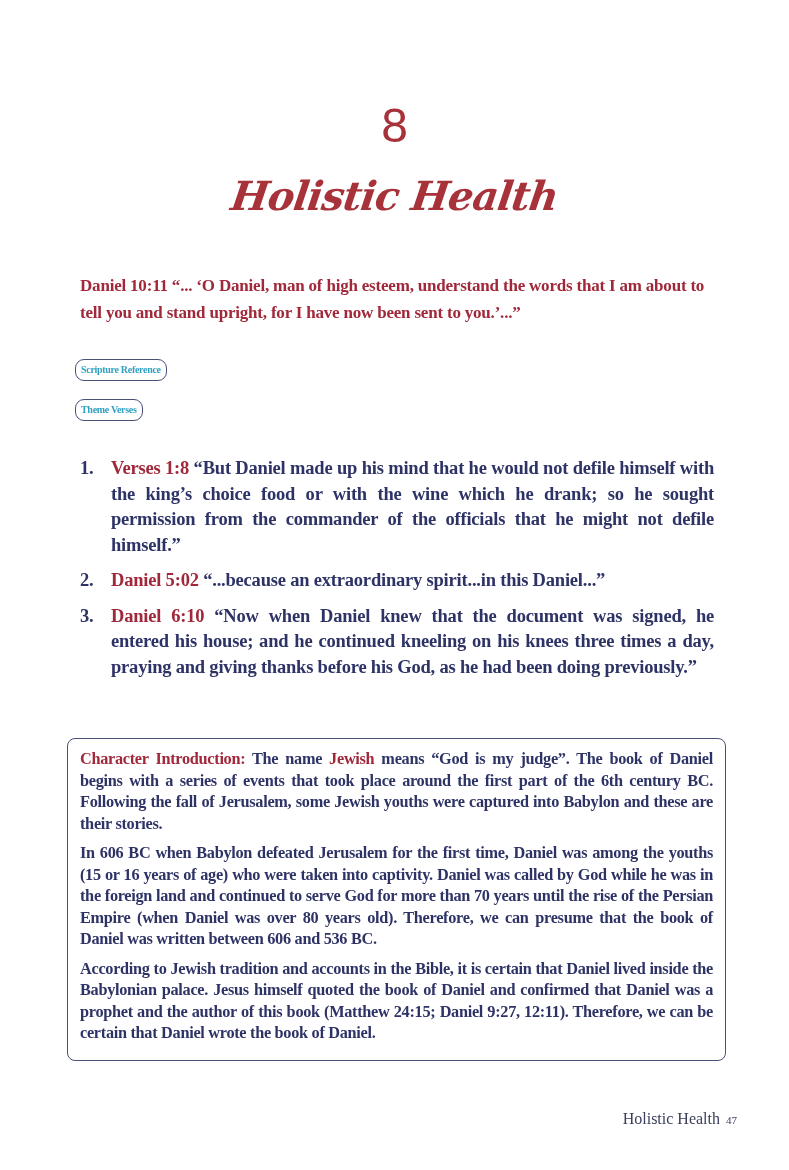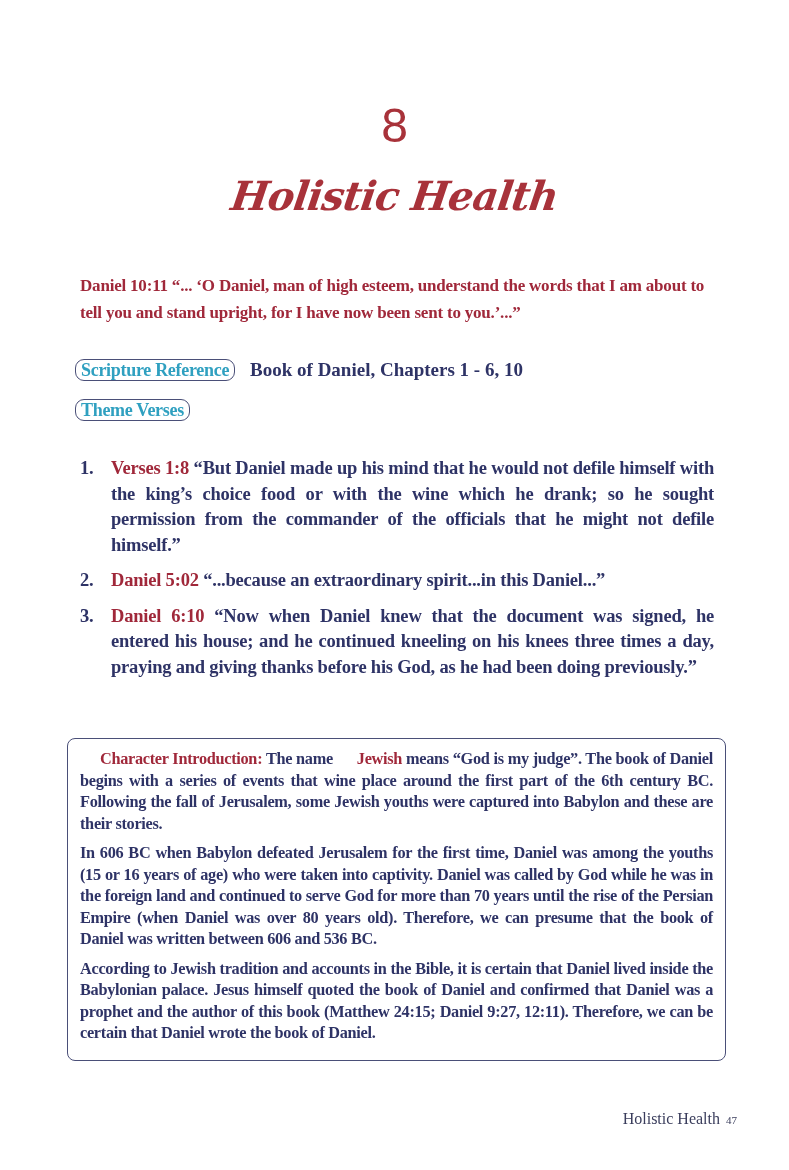--- a/index.html
+++ b/index.html
@@ -7,46 +7,45 @@
            font-family: "Liberation Serif", "DejaVu Serif", serif; }
     .chapter-num { position: absolute; top: 102px; left: 0; width: 789px; text-align: center;
                    font-size: 48px; color: #a8323a; font-family: "Liberation Sans", sans-serif; font-weight: normal; line-height: 1; }
     .chapter-title { position: absolute; top: 176px; left: 0; width: 789px; text-align: center;
                      font-size: 40px; color: #a8323a; font-style: italic; font-weight: bold;
                      font-family: "DejaVu Serif", serif; letter-spacing: -1px; line-height: 1; transform: skewX(-8deg); }
     .key-verse { position: absolute; top: 272px; left: 80px; width: 640px; color: #a0283a;
                  font-weight: bold; font-size: 17px; line-height: 27px; letter-spacing: -0.2px; }
     .label-row { position: absolute; left: 75px; display: flex; align-items: center; }
     .badge { border: 1.3px solid #4a4f78; border-radius: 9px; color: #2fa0c0; font-weight: bold;
-             font-size: 18px; padding: 1px 5px; line-height: 18px; letter-spacing: -0.3px; }
+             font-size: 10px; padding: 1px 5px; line-height: 18px; letter-spacing: -0.3px; }
     .ref-text { color: #2e3366; font-weight: bold; font-size: 19px; margin-left: 15px; }
     .verses { position: absolute; top: 456px; left: 80px; width: 634px; margin: 0; padding: 0; list-style: none; }
     .verses li { position: relative; padding-left: 31px; color: #2e3366; font-weight: bold;
                  font-size: 18.5px; line-height: 25.5px; text-align: justify; margin-bottom: 10px; letter-spacing: -0.2px; }
     .verses .num { position: absolute; left: 0; top: 0; }
     .vref { color: #a0283a; }
     .intro-box { position: absolute; top: 738px; left: 67px; width: 633px; height: 312px;
                  border: 1.3px solid #4a4f78; border-radius: 8px; padding: 9px 12px 0 12px; }
     .intro-box p { margin: 0 0 8px 0; color: #2e3366; font-weight: bold; font-size: 16.3px;
                    line-height: 21.5px; text-align: justify; letter-spacing: -0.3px; }
-    .red { color: #a0283a; margin-left: 20px; }
+    .red { color: #a0283a; }
     .footer { position: absolute; top: 1110px; right: 52px; color: #3a3d5c; font-size: 16px; }
     .footer .page { margin-left: 6px; font-size: 11px; }
   </style>
 </head>
 <body>
 
 <div class="chapter-num">8</div>
 <div class="chapter-title">Holistic Health</div>
 
 <div class="key-verse">Daniel 10:11 “... ‘O Daniel, man of high esteem, understand the words that I am about to tell you and stand upright, for I have now been sent to you.’...”</div>
 
 <div class="label-row" style="top:359px;">
   <span class="badge">Scripture Reference</span>
-  <span class="ref-text">Book of Daniel, Chapters 1 - 6, 10</span>
 </div>
 
 <div class="label-row" style="top:399px;">
   <span class="badge">Theme Verses</span>
 </div>
 
 <ol class="verses">
   <li>
     <span class="num">1.</span>
     <span class="vref">Verses 1:8</span><span> “But Daniel made up his mind that he would not defile himself with the king’s choice food or with the wine which he drank; so he sought permission from the commander of the officials that he might not defile himself.”</span>
@@ -55,20 +54,20 @@
     <span class="num">2.</span>
     <span class="vref">Daniel 5:02</span><span> “...because an extraordinary spirit...in this Daniel...”</span>
   </li>
   <li>
     <span class="num">3.</span>
     <span class="vref">Daniel 6:10</span><span> “Now when Daniel knew that the document was signed, he entered his house; and he continued kneeling on his knees three times a day, praying and giving thanks before his God, as he had been doing previously.”</span>
   </li>
 </ol>
 
 <div class="intro-box">
-  <p><span class="red">Character Introduction:</span><span> The name </span><span class="red">Jewish</span><span> means “God is my judge”. The book of Daniel begins with a series of events that wine place around the first part of the 6th century BC. Following the fall of Jerusalem, some Jewish youths were captured into Babylon and these are their stories.</span></p>
+  <p><span class="red">Character Introduction:</span><span> The name </span><span class="red">Jewish</span><span> means “God is my judge”. The book of Daniel begins with a series of events that took place around the first part of the 6th century BC. Following the fall of Jerusalem, some Jewish youths were captured into Babylon and these are their stories.</span></p>
   <p>In 606 BC when Babylon defeated Jerusalem for the first time, Daniel was among the youths (15 or 16 years of age) who were taken into captivity. Daniel was called by God while he was in the foreign land and continued to serve God for more than 70 years until the rise of the Persian Empire (when Daniel was over 80 years old). Therefore, we can presume that the book of Daniel was written between 606 and 536 BC.</p>
   <p>According to Jewish tradition and accounts in the Bible, it is certain that Daniel lived inside the Babylonian palace. Jesus himself quoted the book of Daniel and confirmed that Daniel was a prophet and the author of this book (Matthew 24:15; Daniel 9:27, 12:11). Therefore, we can be certain that Daniel wrote the book of Daniel.</p>
 </div>
 
 <div class="footer">
   <span>Holistic Health</span><span class="page">47</span>
 </div>
 
 </body></html>

